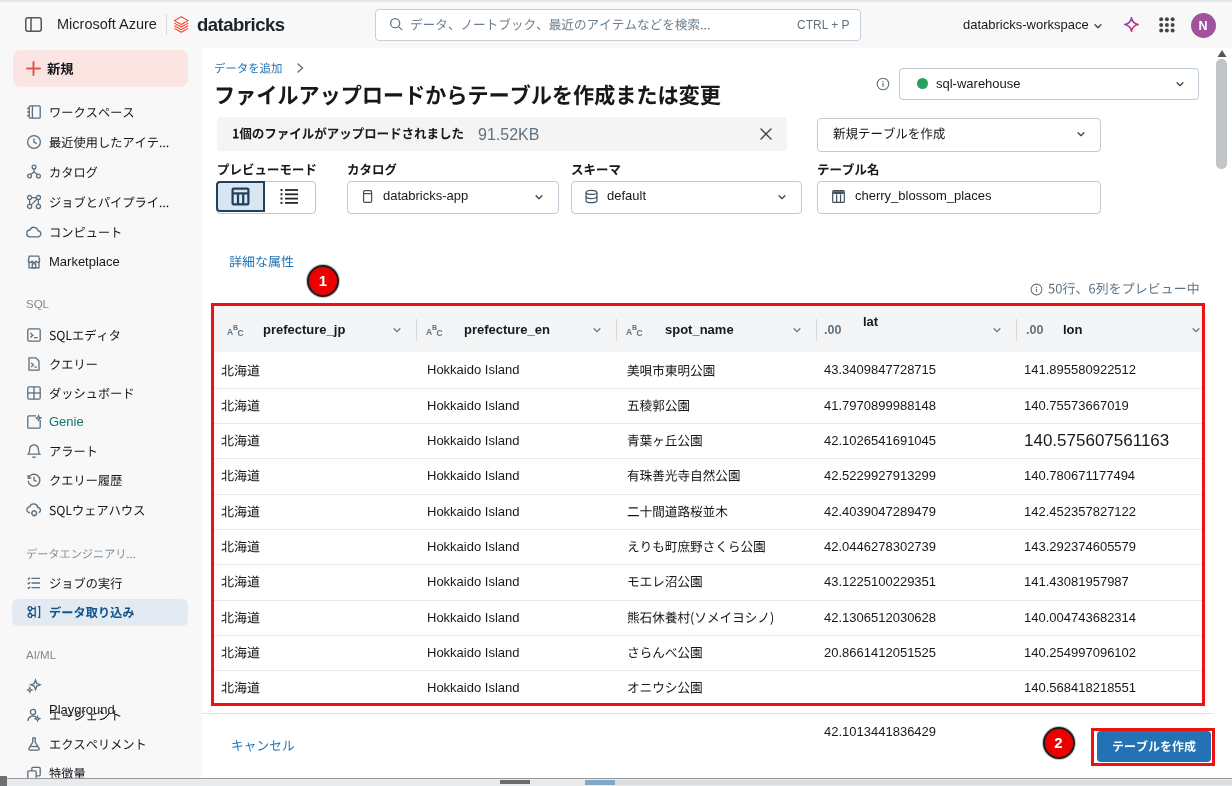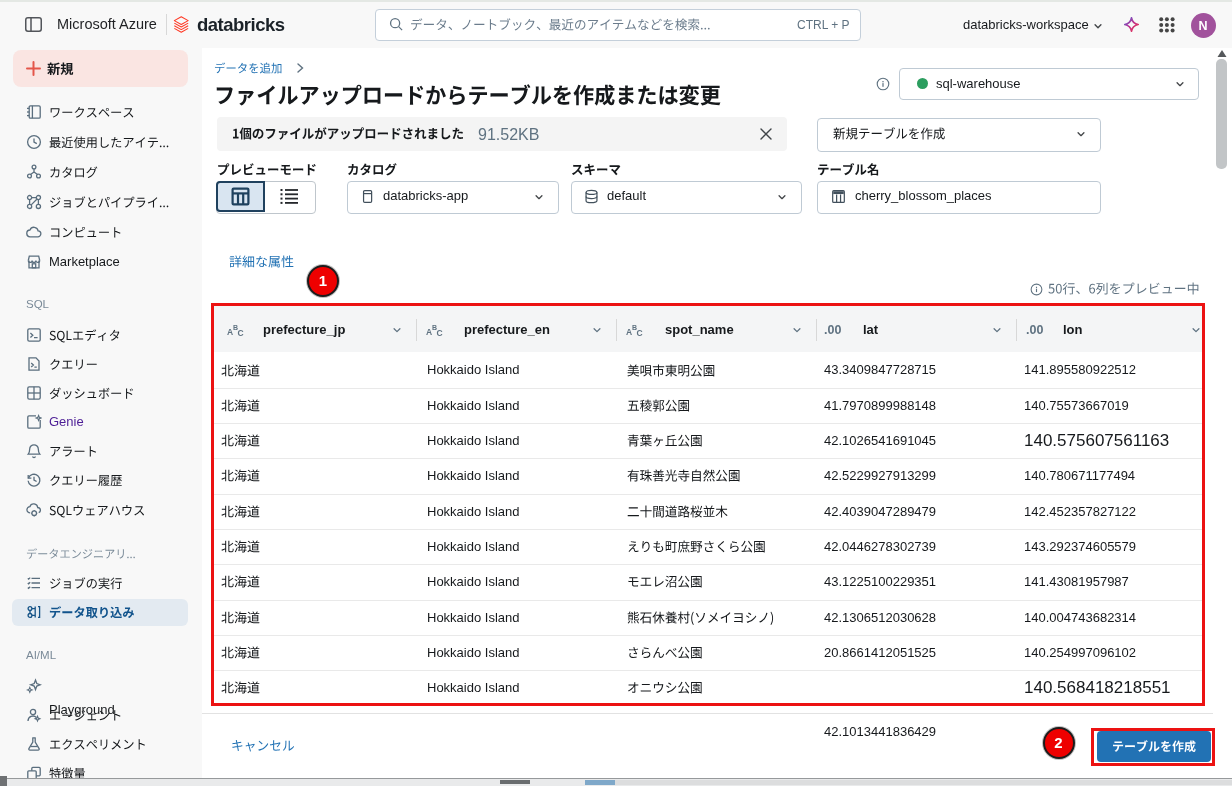--- a/index.html
+++ b/index.html
@@ -419,21 +419,21 @@
         <use href="#g400_30e5" x="3000"></use>
         <use href="#g400_30dc" x="4000"></use>
         <use href="#g400_30fc" x="5000"></use>
         <use href="#g400_30c9" x="6000"></use>
       </g>
     </svg>
     <svg style="position:absolute;left:26px;top:414.0px" width="16" height="16" viewBox="0 0 16 16" fill="none" stroke="#5A6E7E" stroke-width="1.3">
       <path d="M14.2 6 V13 a1.2 1.2 0 0 1 -1.2 1.2 H3 a1.2 1.2 0 0 1 -1.2 -1.2 V3 A1.2 1.2 0 0 1 3 1.8 H10"></path>
       <path d="M12.6 1.5 L13.3 3.3 15.1 4 13.3 4.7 12.6 6.5 11.9 4.7 10.1 4 11.9 3.3 Z" stroke-width="1.1"></path>
     </svg>
-    <div style="position:absolute;left:49px;top:412.2px;font-size:13px;color:#4c1d95;font-weight:400;letter-spacing:0;line-height:19.5px;white-space:nowrap;">Genie</div>
+    <div style="position:absolute;left:49px;top:412.2px;font-size:13px;color:#0f766e;font-weight:400;letter-spacing:0;line-height:19.5px;white-space:nowrap;">Genie</div>
     <svg style="position:absolute;left:26px;top:443.0px" width="16" height="16" viewBox="0 0 16 16" fill="none" stroke="#5A6E7E" stroke-width="1.3">
       <path d="M8 1.8 a4.3 4.3 0 0 1 4.3 4.3 c0 3.2 0.9 4.4 1.5 5.1 H2.2 c0.6-0.7 1.5-1.9 1.5-5.1 A4.3 4.3 0 0 1 8 1.8 Z"></path>
       <path d="M6.5 13.5 a1.6 1.6 0 0 0 3 0"></path>
     </svg>
     <svg style="position:absolute;left:49.0px;top:444.5px;overflow:visible" width="48.9" height="12.6">
       <g fill="#16191C" transform="translate(0,11.1) scale(0.012222,-0.012600)">
         <use href="#g400_30a2" x="0"></use>
         <use href="#g400_30e9" x="1000"></use>
         <use href="#g400_30fc" x="2000"></use>
         <use href="#g400_30c8" x="3000"></use>
@@ -801,21 +801,21 @@
     </svg>
     <svg style="position:absolute;left:626px;top:321.5px" width="17" height="17" viewBox="0 0 17 17">
       <text x="0" y="13" font-family="Liberation Sans" font-size="8.5" font-weight="700" fill="#5F7281">A</text>
       <text x="6" y="7.5" font-family="Liberation Sans" font-size="7" font-weight="700" fill="#5F7281">B</text>
       <text x="10.5" y="13.5" font-family="Liberation Sans" font-size="8.5" font-weight="700" fill="#5F7281">C</text>
     </svg>
     <div style="position:absolute;left:263px;top:320.2px;font-size:13px;color:#16191C;font-weight:700;letter-spacing:0;line-height:19.5px;white-space:nowrap;">prefecture_jp</div>
     <div style="position:absolute;left:464px;top:320.2px;font-size:13px;color:#16191C;font-weight:700;letter-spacing:0;line-height:19.5px;white-space:nowrap;">prefecture_en</div>
     <div style="position:absolute;left:665px;top:320.2px;font-size:13px;color:#16191C;font-weight:700;letter-spacing:0;line-height:19.5px;white-space:nowrap;">spot_name</div>
     <div style="position:absolute;left:824px;top:320.6px;font-size:12.5px;color:#5F7281;font-weight:700;letter-spacing:0;line-height:18.75px;white-space:nowrap;">.00</div>
-    <div style="position:absolute;left:863px;top:320px;font-size:13px;color:#16191C;font-weight:700;letter-spacing:0;line-height:19.5px;white-space:nowrap;">lat</div>
+    <div style="position:absolute;left:863px;top:312px;font-size:13px;color:#16191C;font-weight:700;letter-spacing:0;line-height:19.5px;white-space:nowrap;">lat</div>
     <div style="position:absolute;left:1026px;top:320.6px;font-size:12.5px;color:#5F7281;font-weight:700;letter-spacing:0;line-height:18.75px;white-space:nowrap;">.00</div>
     <div style="position:absolute;left:1063px;top:320.2px;font-size:13px;color:#16191C;font-weight:700;letter-spacing:0;line-height:19.5px;white-space:nowrap;">lon</div>
     <svg style="position:absolute;left:391.9px;top:324.9px" width="10" height="10" viewBox="0 0 12 12">
       <path d="M2.5 4.5 L6 8 L9.5 4.5" fill="none" stroke="#5F7281" stroke-width="1.5" stroke-linecap="round" stroke-linejoin="round"></path>
     </svg>
     <svg style="position:absolute;left:591.9px;top:324.9px" width="10" height="10" viewBox="0 0 12 12">
       <path d="M2.5 4.5 L6 8 L9.5 4.5" fill="none" stroke="#5F7281" stroke-width="1.5" stroke-linecap="round" stroke-linejoin="round"></path>
     </svg>
     <svg style="position:absolute;left:791.9px;top:324.9px" width="10" height="10" viewBox="0 0 12 12">
       <path d="M2.5 4.5 L6 8 L9.5 4.5" fill="none" stroke="#5F7281" stroke-width="1.5" stroke-linecap="round" stroke-linejoin="round"></path>
@@ -1044,21 +1044,21 @@
       <g fill="#16191C" transform="translate(0,11.4) scale(0.012610,-0.013000)">
         <use href="#g400_30aa" x="0"></use>
         <use href="#g400_30cb" x="1000"></use>
         <use href="#g400_30a6" x="2000"></use>
         <use href="#g400_30b7" x="3000"></use>
         <use href="#g400_516c" x="4000"></use>
         <use href="#g400_5712" x="5000"></use>
       </g>
     </svg>
     <div style="position:absolute;left:824px;top:678.1px;font-size:13px;color:#16191C;font-weight:400;letter-spacing:0;line-height:19.5px;white-space:nowrap;margin-top:44px;">42.1013441836429</div>
-    <div style="position:absolute;left:1024px;top:678.1px;font-size:17px;color:#16191C;font-weight:400;letter-spacing:0;line-height:19.5px;white-space:nowrap;">140.568418218551</div>
+    <div style="position:absolute;left:1024px;top:678.1px;font-size:13px;color:#16191C;font-weight:400;letter-spacing:0;line-height:19.5px;white-space:nowrap;">140.568418218551</div>
     <div style="position:absolute;left:202px;top:713px;width:1011px;height:1px;background:#E2E2E2"></div>
     <svg style="position:absolute;left:231.0px;top:739.3px;overflow:visible" width="63.7" height="13.0">
       <g fill="#2272B4" transform="translate(0,11.4) scale(0.012740,-0.013000)">
         <use href="#g400_30ad" x="0"></use>
         <use href="#g400_30e3" x="1000"></use>
         <use href="#g400_30f3" x="2000"></use>
         <use href="#g400_30bb" x="3000"></use>
         <use href="#g400_30eb" x="4000"></use>
       </g>
     </svg>

